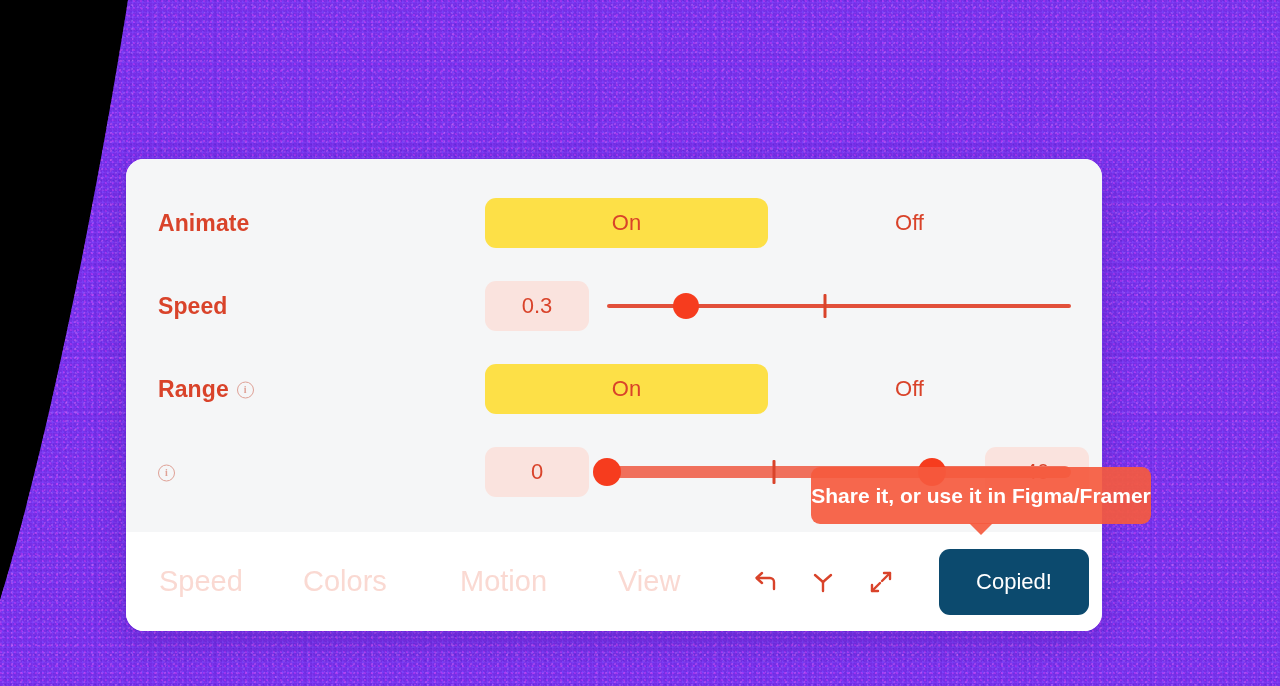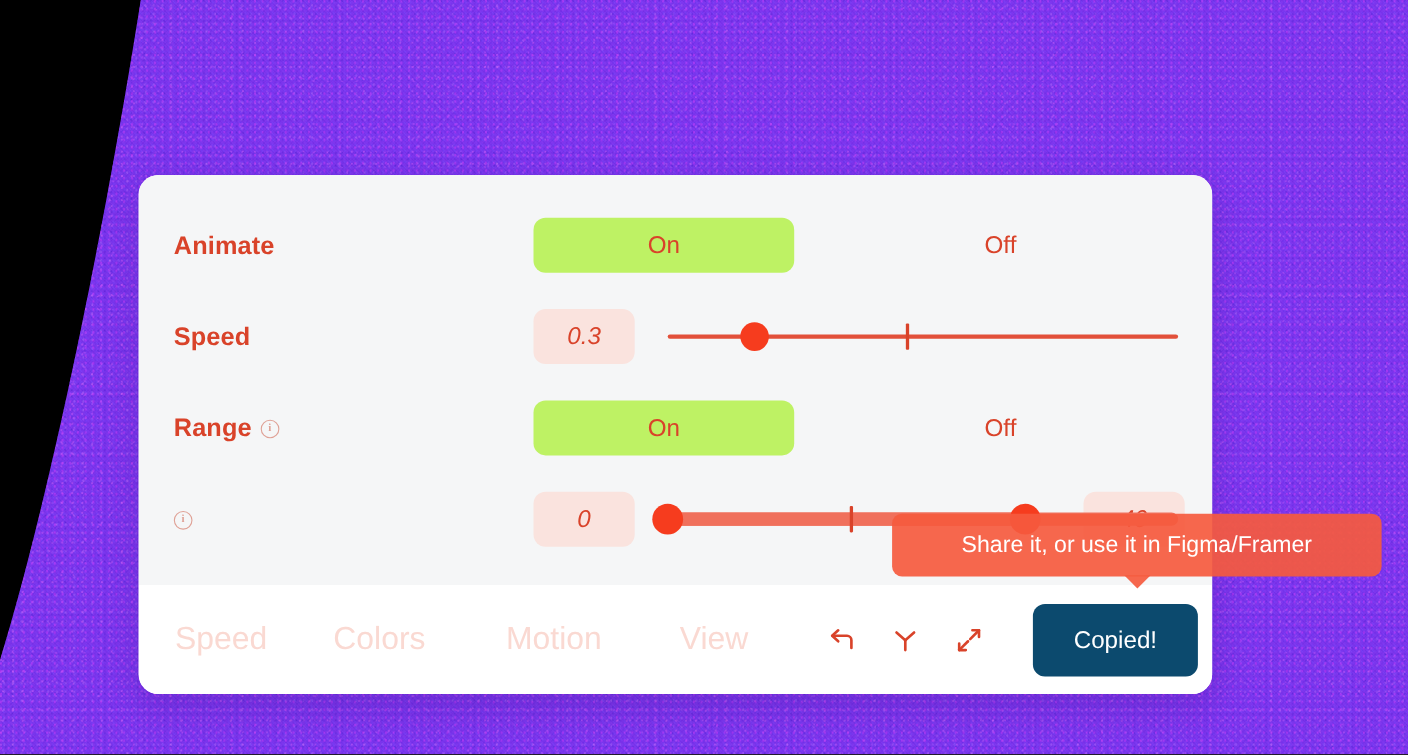--- a/index.html
+++ b/index.html
@@ -124,24 +124,24 @@
     position: relative;
     top: 1px;
   }
 
   
   .seg-on {
     position: absolute;
     left: 359px;
     top: 50%;
     transform: translateY(-50%);
-    width: 237px;
+    width: 283px;
     height: 50px;
     border-radius: 11px;
-    background: #bef264;
+    background: #fde047;
     display: flex;
     align-items: center;
     justify-content: center;
     color: #d9432a;
     font-size: 22px;
   }
   .seg-off {
     position: absolute;
     left: 642px;
     top: 50%;
@@ -153,30 +153,29 @@
     justify-content: center;
     color: #d9432a;
     font-size: 22px;
   }
 
   
   .value-chip {
     position: absolute;
     top: 50%;
     transform: translateY(-50%);
-    width: 92px;
+    width: 104px;
     height: 50px;
     border-radius: 11px;
     background: #fae3de;
     display: flex;
     align-items: center;
     justify-content: center;
     color: #d9432a;
     font-size: 22px;
-    font-style: italic;
   }
   .chip-speed { left: 359px; }
   .chip-start { left: 359px; }
   .chip-end   { left: 859px; }
 
   
   .slider {
     position: absolute;
     top: 50%;
     transform: translateY(-50%);
@@ -281,31 +280,32 @@
     display: flex;
     align-items: center;
     justify-content: center;
   }
 
   
   .tooltip {
     position: absolute;
     left: 811px;
     top: 467px;
-    width: 445px;
+    width: 340px;
     height: 57px;
     border-radius: 9px;
     background: rgba(245,90,62,0.92);
     color: #ffffff;
     font-size: 21px;
     display: flex;
     align-items: center;
     justify-content: center;
     white-space: nowrap;
     z-index: 40;
+    font-weight: bold;
   }
   .tooltip::after {
     content: "";
     position: absolute;
     left: 50%;
     bottom: -11px;
     transform: translateX(-50%);
     width: 0;
     height: 0;
     border-left: 12px solid transparent;

